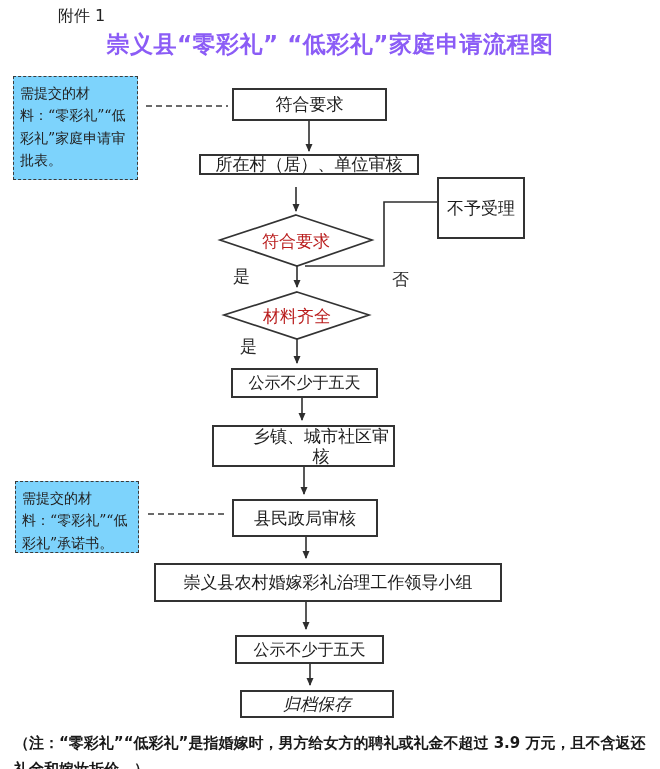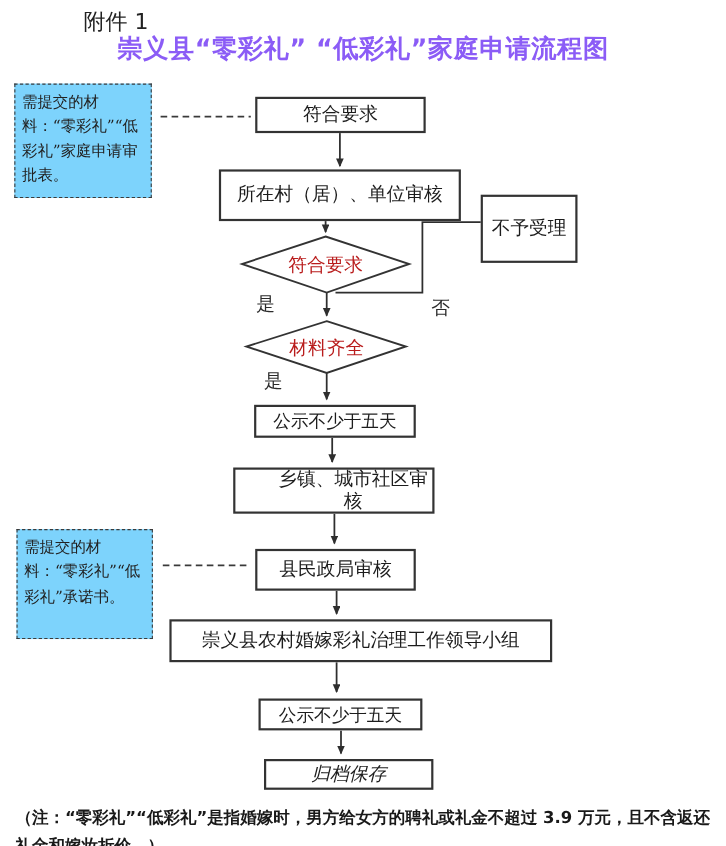--- a/index.html
+++ b/index.html
@@ -13,22 +13,22 @@
     color: #1c1c1c;
   }
   #connectors {
     position: absolute;
     left: 0; top: 0;
     width: 660px; height: 769px;
     z-index: 1;
   }
   .attachment {
     position: absolute;
-    left: 76px; top: 6px;
-    font-size: 20px;
+    left: 58px; top: 6px;
+    font-size: 16px;
     color: #222;
     z-index: 2;
     text-align: center;
   }
   .title {
     position: absolute;
     left: 0; right: 0;
     top: 29px;
     text-align: center;
     font-size: 23px;
@@ -117,24 +117,24 @@
     <path d="M305,266 H384 V202 H452" stroke="#2e2e2e" stroke-width="1.6" fill="none" marker-end="url(#arrow)"></path>
 
     <polygon points="296,215 372,240 297,266 220,240" fill="#ffffff" stroke="#333333" stroke-width="1.7"></polygon>
     <polygon points="297,292 369,315 297,339 224,315" fill="#ffffff" stroke="#333333" stroke-width="1.7"></polygon>
   </svg>
 
   <div class="attachment">附件 1</div>
   <div class="title">崇义县“零彩礼” “低彩礼”家庭申请流程图</div>
 
   <div class="dashed-note" style="left:13px; top:76px; width:125px; height:104px;">需提交的材料：“零彩礼”“低彩礼”家庭申请审批表。</div>
-  <div class="dashed-note" style="left:15px; top:481px; width:124px; height:100px;">需提交的材料：“零彩礼”“低彩礼”承诺书。</div>
+  <div class="dashed-note" style="left:15px; top:481px; width:124px; height:72px;">需提交的材料：“零彩礼”“低彩礼”承诺书。</div>
 
   <div class="box" style="left:232px; top:88px; width:155px; height:33px;">符合要求</div>
-  <div class="box" style="left:199px; top:154px; width:220px; height:47px;">所在村（居）、单位审核</div>
+  <div class="box" style="left:199px; top:154px; width:220px; height:21px;">所在村（居）、单位审核</div>
   <div class="box" style="left:437px; top:177px; width:88px; height:62px;">不予受理</div>
   <div class="box" style="left:231px; top:368px; width:147px; height:30px; font-size:16px;">公示不少于五天</div>
   <div class="box" style="left:212px; top:425px; width:183px; height:42px;padding-left:35px;">乡镇、城市社区审核</div>
   <div class="box" style="left:154px; top:563px; width:348px; height:39px;">崇义县农村婚嫁彩礼治理工作领导小组</div>
   <div class="box" style="left:232px; top:499px; width:146px; height:38px;">县民政局审核</div>
   <div class="box" style="left:235px; top:635px; width:149px; height:29px; font-size:16px;">公示不少于五天</div>
   <div class="box" style="left:240px; top:690px; width:154px; height:28px;font-style:italic;">归档保存</div>
 
   <div class="diamond-label" style="left:296px; top:241px;">符合要求</div>
   <div class="diamond-label" style="left:297px; top:316px;">材料齐全</div>

